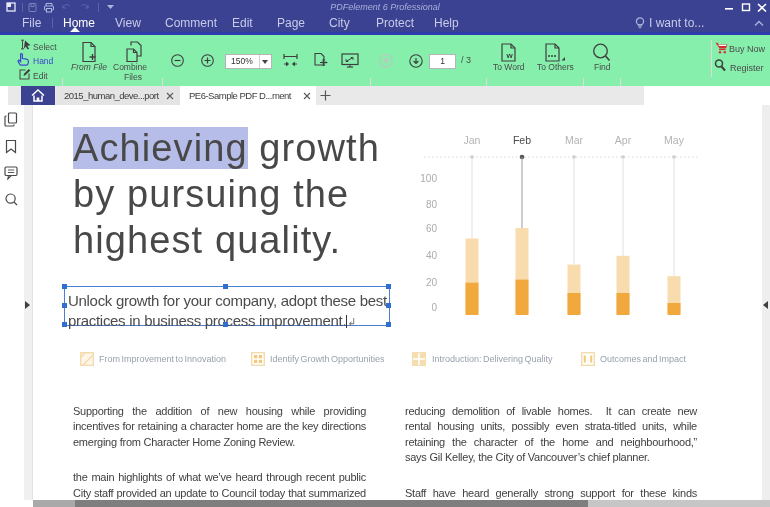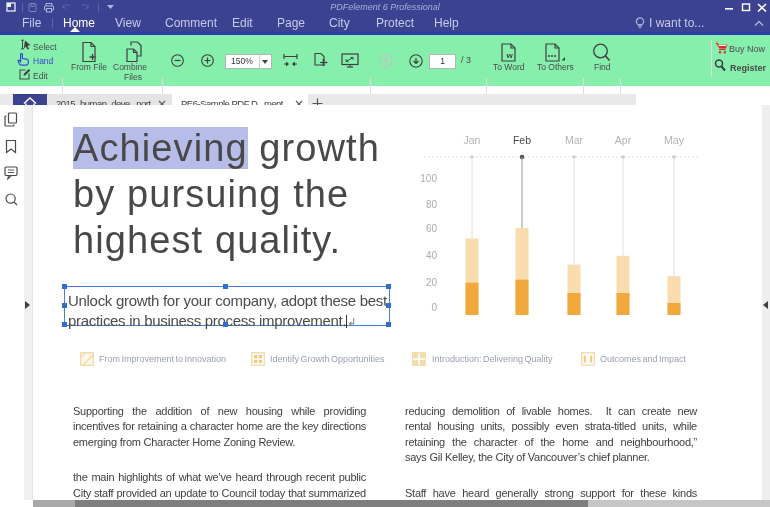--- a/index.html
+++ b/index.html
@@ -3,21 +3,21 @@
 <meta charset="utf-8">
 <style>
   html,body{margin:0;padding:0;}
   body{width:770px;height:507px;overflow:hidden;font-family:"Liberation Sans",sans-serif;}
   .app{position:relative;width:770px;height:507px;background:#fff;overflow:hidden;}
   .abs{position:absolute;}
   .titlebar{position:absolute;left:0;top:0;width:770px;height:14px;background:#3b4291;font-style:italic;}
   .menubar{position:absolute;left:0;top:14px;width:770px;height:18px;background:#3b4291;}
   .accent{position:absolute;left:0;top:32px;width:770px;height:3px;background:#2e3dac;}
   .toolbar{position:absolute;left:0;top:35px;width:770px;height:51px;background:#86efac;}
-  .tabbar{position:absolute;left:0;top:86px;width:636px;height:19px;background:#e9e9ea;margin-top:8px;}
+  .tabbar{position:absolute;left:8px;top:86px;width:636px;height:19px;background:#e9e9ea;}
   .mi{position:absolute;top:0;height:18px;line-height:18px;font-size:12px;color:#c7cbe9;}
   .tsep{position:absolute;top:43px;width:1px;height:36px;background:#dcdcdd;}
   .tlabel{position:absolute;font-size:8.5px;color:#4a4a4a;white-space:nowrap;}
   .stack{position:absolute;font-size:8.5px;color:#4a4a4a;white-space:nowrap;}
 </style>
 </head>
 <body>
 <div class="app">
 
 <div class="titlebar">
@@ -84,21 +84,21 @@
     <path d="M10 5.5V11H1V2h5.5" fill="none" stroke="#4a4a4a" stroke-width="1.1"></path>
     <path d="M4.5 7.7l.5-2L9.8 1l1.5 1.5-4.9 4.7z" fill="#3f3f3f"></path>
   </svg>
   <div class="stack" style="left:33px;top:36px;">Edit</div>
   <div class="tsep" style="left:62px;"></div>
   <svg class="abs" style="left:78px;top:6px" width="22" height="22" viewBox="0 0 22 22">
     <path d="M5 1.5h8l4 4V20.5H5z" fill="none" stroke="#3f3f3f" stroke-width="1.2"></path>
     <path d="M13 1.5v4h4" fill="none" stroke="#3f3f3f" stroke-width="1.2"></path>
     <path d="M14.5 13v6M11.5 16h6" stroke="#3f3f3f" stroke-width="1.3"></path>
   </svg>
-  <div class="tlabel" style="left:71px;top:27px;">From File</div>
+  <div class="tlabel" style="left:71px;top:27px;font-style:italic;">From File</div>
   <svg class="abs" style="left:124px;top:6px" width="20" height="22" viewBox="0 0 20 22">
     <path d="M7 4.5V1h6.5l3.5 3.5V15H13" fill="none" stroke="#3f3f3f" stroke-width="1.2"></path>
     <path d="M3 8h6.5l3.5 3.5V20.5H3z" fill="none" stroke="#3f3f3f" stroke-width="1.2"></path>
     <path d="M9.5 8v3.5H13" fill="none" stroke="#3f3f3f" stroke-width="1.2"></path>
   </svg>
   <div class="tlabel" style="left:113px;top:27px;">Combine</div>
   <div class="tlabel" style="left:124px;top:36.5px;">Files</div>
   <div class="tsep" style="left:162px;"></div>
   <svg class="abs" style="left:171px;top:19px" width="13" height="13" viewBox="0 0 13 13">
     <circle cx="6.5" cy="6.5" r="5.8" fill="none" stroke="#3f3f3f" stroke-width="1.1"></circle>
@@ -171,21 +171,21 @@
     <path d="M4 7.5h6.5" stroke="#d32f2f" stroke-width="1.2" fill="none"></path>
     <circle cx="5" cy="10.3" r="1.2" fill="#d32f2f"></circle>
     <circle cx="9.8" cy="10.3" r="1.2" fill="#d32f2f"></circle>
     <rect x="3.7" y="2.8" width="7.6" height="1.2" fill="#fff"></rect>
   </svg>
   <div class="tlabel" style="left:729px;top:9px;font-size:9px;color:#4a4a4a;">Buy Now</div>
   <svg class="abs" style="left:714px;top:24px" width="12" height="13" viewBox="0 0 12 13">
     <circle cx="5" cy="4.6" r="3.5" fill="none" stroke="#3f3f3f" stroke-width="1.5"></circle>
     <path d="M7.5 7.5l3.5 4" stroke="#3f3f3f" stroke-width="2"></path>
   </svg>
-  <div class="tlabel" style="left:730px;top:28px;font-size:9px;color:#4a4a4a;font-weight:bold;">Register</div>
+  <div class="tlabel" style="left:730px;top:28px;font-size:9px;color:#4a4a4a;">Register</div>
 </div>
 
 <div class="tabbar">
   <div class="abs" style="left:13px;top:0;width:34px;height:19px;background:#3b4291;">
     <svg class="abs" style="left:10px;top:3px" width="14" height="13" viewBox="0 0 14 13">
       <path d="M1 6.5L7 1l6 5.5" fill="none" stroke="#fff" stroke-width="1.5"></path>
       <path d="M3 6.5V12h8V6.5" fill="none" stroke="#fff" stroke-width="1.5"></path>
       <rect x="5.7" y="8.5" width="2.6" height="3.5" fill="#fff"></rect>
     </svg>
   </div>

